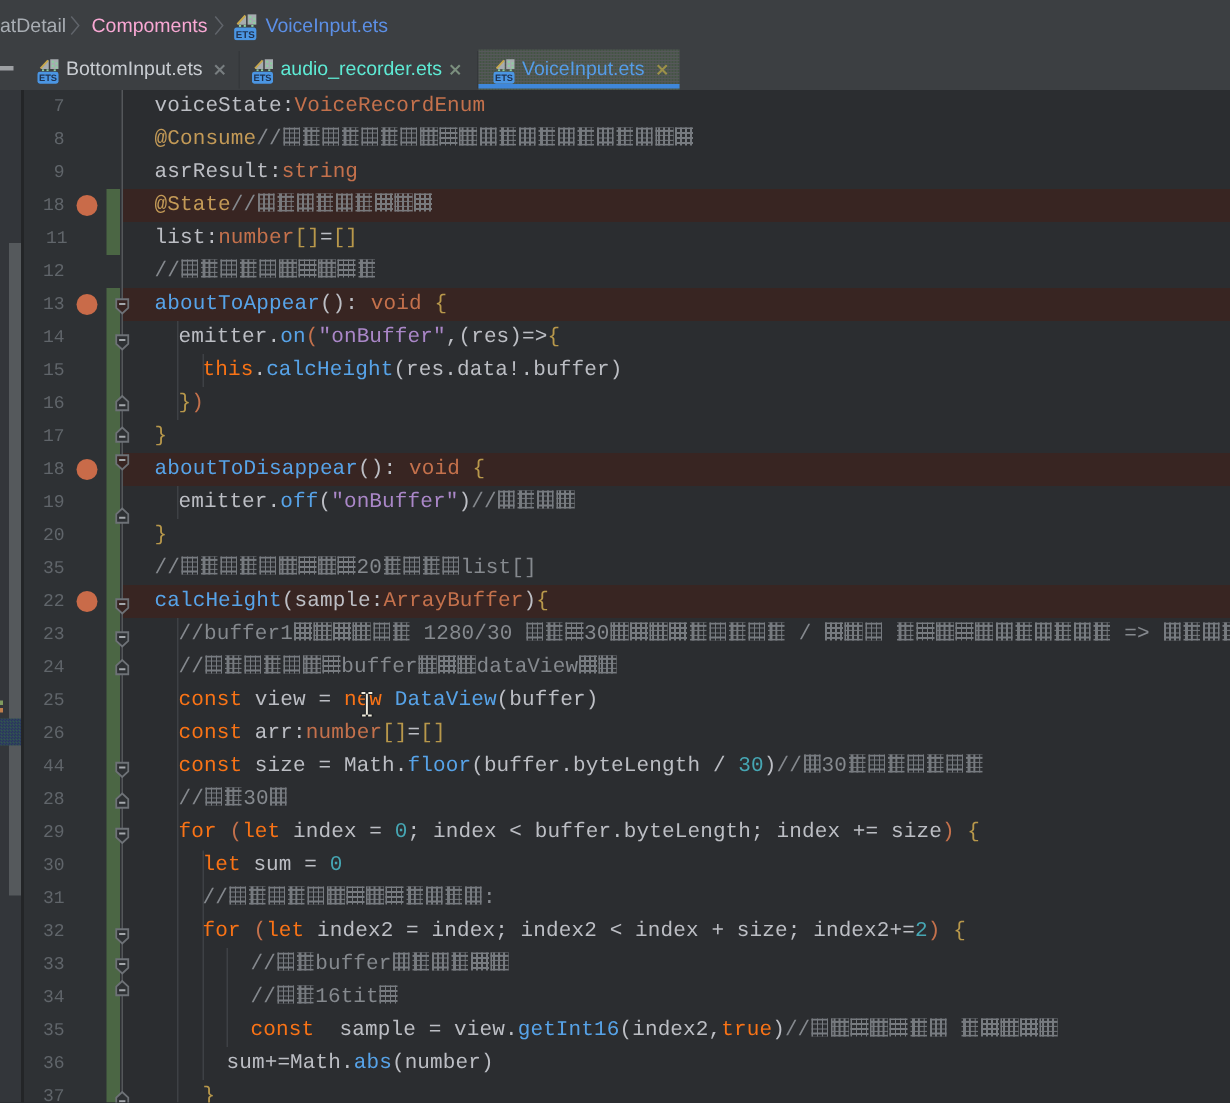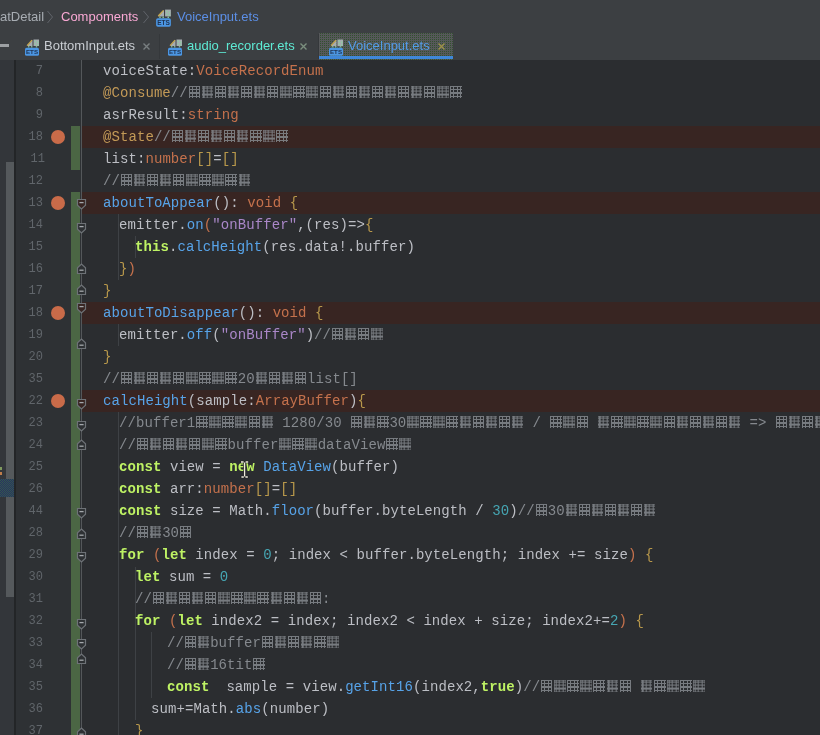--- a/index.html
+++ b/index.html
@@ -1,18 +1,18 @@
 <!DOCTYPE html>
 <html><head><meta charset="utf-8"><style>
 *{margin:0;padding:0;box-sizing:border-box}
 html,body{width:820px;height:735px;overflow:hidden;background:#2B2D30}
 body{position:relative;font-family:"Liberation Mono",monospace}
 .abs{position:absolute}
 .code{position:absolute;font:14px/22px "Liberation Mono",monospace;color:#BCBEC4;white-space:pre;letter-spacing:0.08px}
-.k{color:#bef264;font-weight:bold}
+.k{color:#f97316;font-weight:normal}
 .t{color:#C4714C}
 .f{color:#57A3E8}
 .s{color:#AA87C8}
 .n{color:#46A6B3}
 .c{color:#85898E}
 .a{color:#C39A57}
 .b{color:#B8984B}
 .p{color:#C4714C}
 .j{display:inline-block;width:11.3px;height:11.8px;margin:0 0.9px;vertical-align:-1.4px;
    background:repeating-linear-gradient(to bottom,currentColor 0 1.1px,transparent 1.1px 3.2px),

